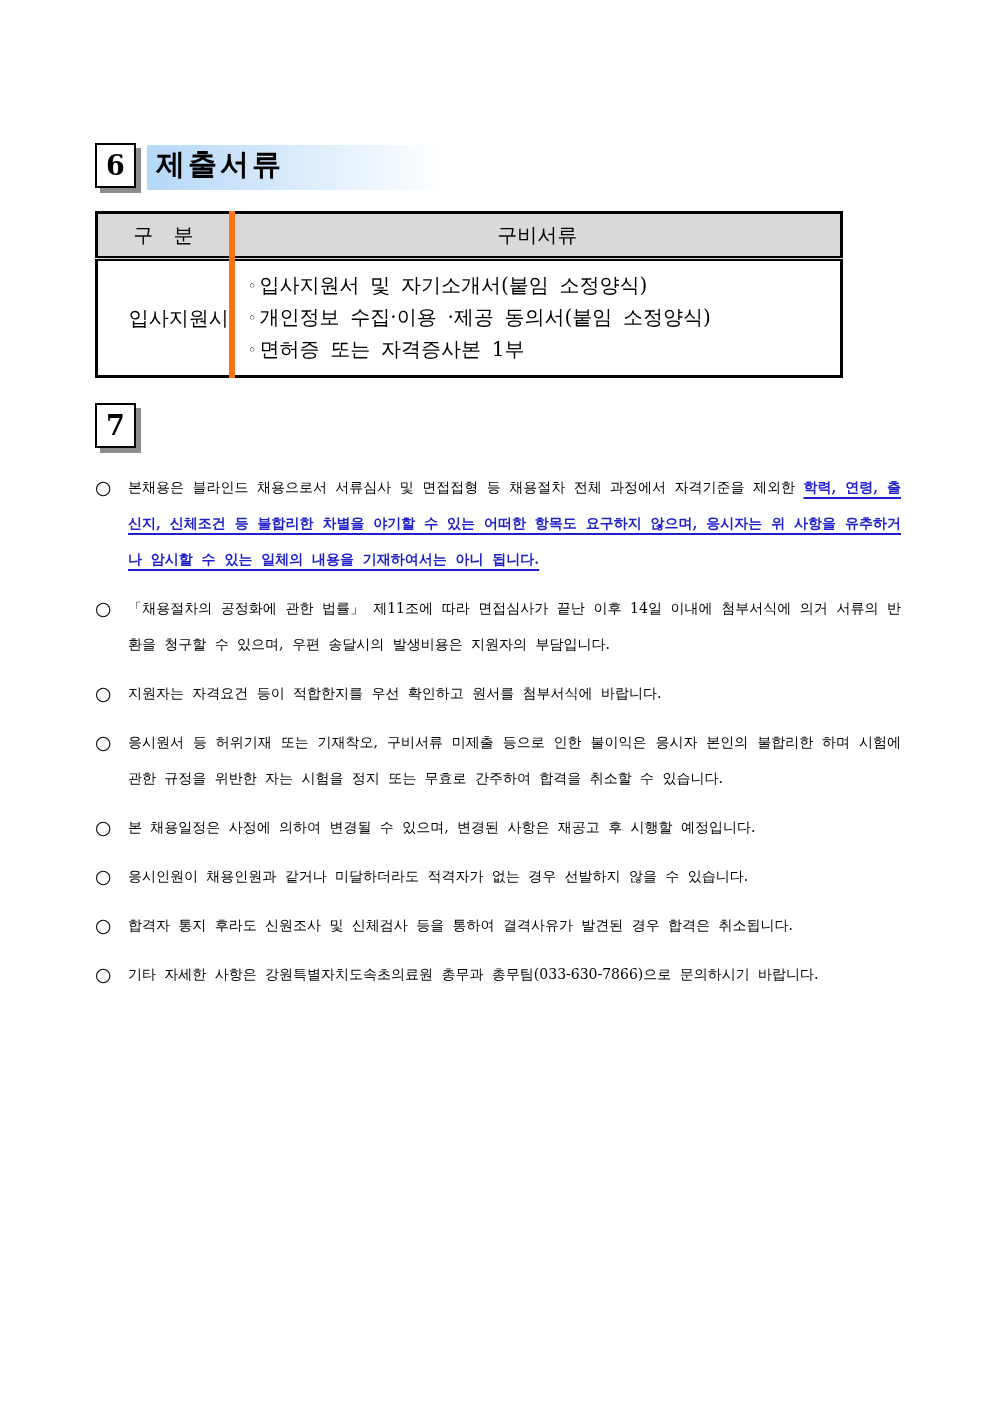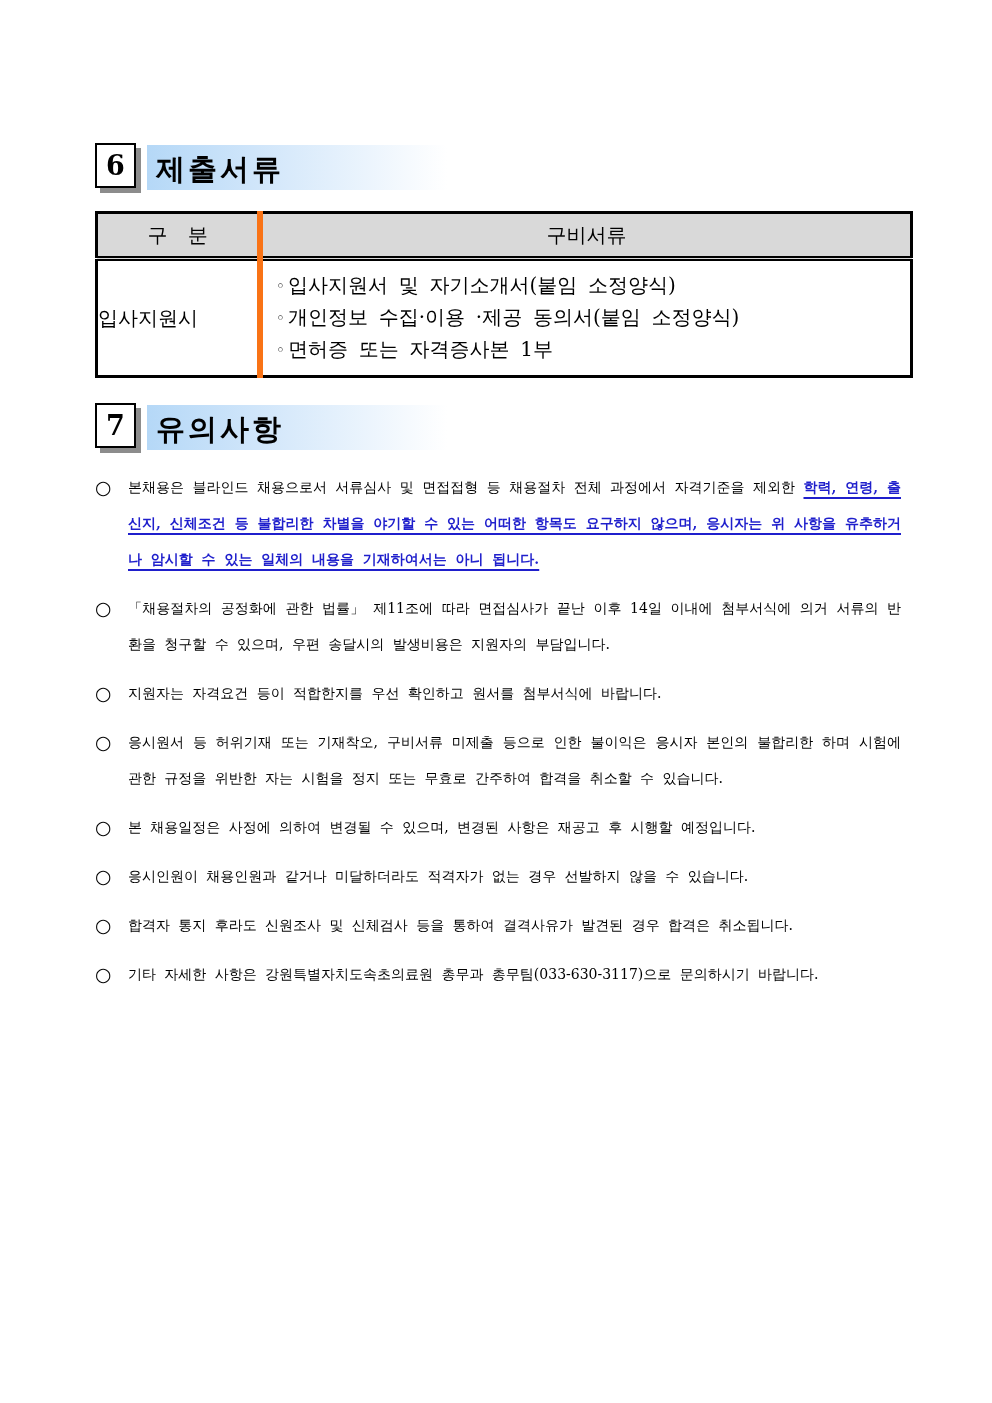--- a/index.html
+++ b/index.html
@@ -39,51 +39,51 @@
     font-weight: bold;
     flex: 0 0 41px;
   }
   .title-bar {
     margin-left: 11px;
     margin-top: 2px;
     height: 45px;
     width: 300px;
     background: linear-gradient(to right, #b5d8f7 0%, #cfe5fa 35%, #ffffff 100%);
     display: flex;
-    align-items: flex-end;
+    align-items: flex-start;
     padding-left: 9px;
     font-size: 29px;
     font-weight: bold;
     letter-spacing: 3px;
   }
 
   
   table.doc-table {
     margin-top: 21px;
-    width: 818px;
+    width: 748px;
     border-collapse: collapse;
     border: 3px solid #000000;
     font-size: 20px;
   }
   table.doc-table th {
     background: #d9d9d9;
     height: 46px;
     font-weight: normal;
     border-bottom: 5px double #000000;
     text-align: center;
   }
   table.doc-table th.cat-h { word-spacing: 14px; }
   table.doc-table td, table.doc-table th {
     border-left: 6px solid #f97316;
   }
   table.doc-table td:first-child, table.doc-table th:first-child { border-left: none; }
   table.doc-table tr.r1 td { border-bottom: 2px solid #000000; margin-top: 15px; }
   td.cat {
     width: 160px;
-    text-align: left;
+    text-align: right;
     vertical-align: middle;
   }
   td.docs {
     padding: 9px 8px 9px 13px;
     vertical-align: middle;
   }
   tr.r1 td.docs { height: 92px; }
   tr.r2 td.docs { height: 60px; }
   .doc-line { line-height: 31px; word-spacing: 0.22em; white-space: nowrap; }
   .sb {
@@ -158,23 +158,20 @@
             <div class="doc-line"><span class="sb">◦</span><span>면허증 또는 자격증사본 1부</span></div>
           </td>
         </tr>
       </tbody>
     </table>
 
     <div class="sec-header second">
       <div class="num-box">
         <span>7</span>
       </div>
-      <div class="title-bar">
-        <span>유의사항</span>
-      </div>
     </div>
 
     <div class="notices">
 
       <p class="notice">
         <span class="nb">○</span>
         <span class="ntext"><span>본채용은 블라인드 채용으로서 서류심사 및 면접접형 등 채용절차 전체 과정에서 자격기준을 제외한 </span><span class="hl">학력, 연령, 출신지, 신체조건 등 불합리한 차별을 야기할 수 있는 어떠한 항목도 요구하지 않으며, 응시자는 위 사항을 유추하거나 암시할 수 있는 일체의 내용을 기재하여서는 아니 됩니다.</span></span>
       </p>
 
       <p class="notice">
@@ -202,18 +199,18 @@
         <span class="ntext">응시인원이 채용인원과 같거나 미달하더라도 적격자가 없는 경우 선발하지 않을 수 있습니다.</span>
       </p>
 
       <p class="notice">
         <span class="nb">○</span>
         <span class="ntext">합격자 통지 후라도 신원조사 및 신체검사 등을 통하여 결격사유가 발견된 경우 합격은 취소됩니다.</span>
       </p>
 
       <p class="notice">
         <span class="nb">○</span>
-        <span class="ntext">기타 자세한 사항은 강원특별자치도속초의료원 총무과 총무팀(033-630-3117)으로 문의하시기 바랍니다.</span>
+        <span class="ntext">기타 자세한 사항은 강원특별자치도속초의료원 총무과 총무팀(033-630-7866)으로 문의하시기 바랍니다.</span>
       </p>
 
     </div>
   </div>
 </div>
 
 </body></html>

